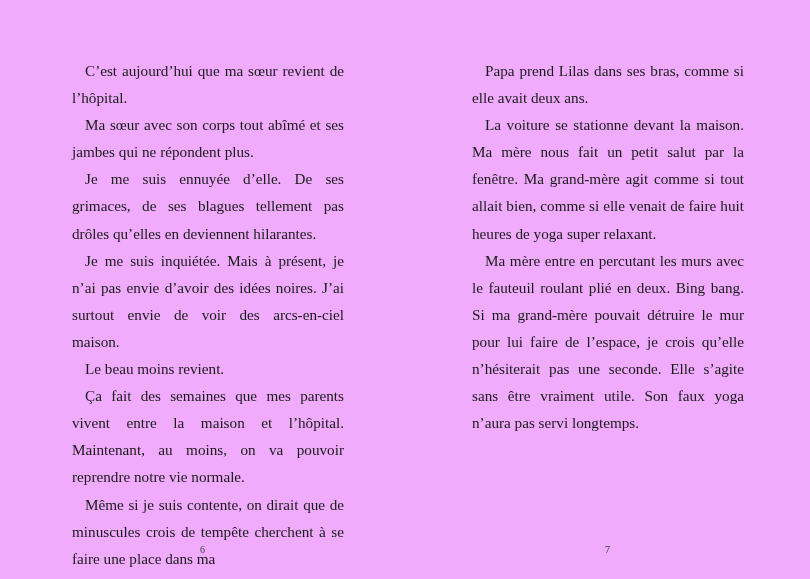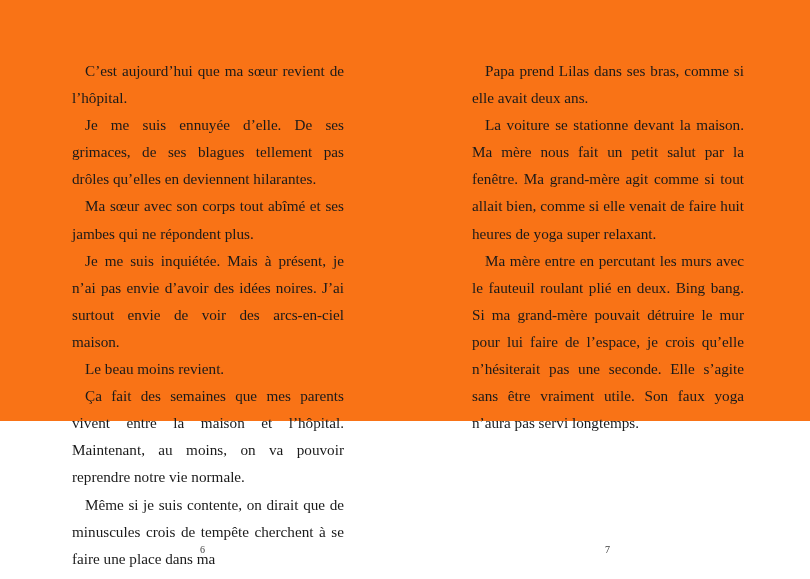--- a/index.html
+++ b/index.html
@@ -13,22 +13,22 @@
     height: 579px;
     overflow: hidden;
     font-family: "Liberation Serif", "DejaVu Serif", serif;
     color: #1a1a1a;
     -webkit-font-smoothing: antialiased;
   }
 
   .spread {
     position: relative;
     width: 810px;
-    height: 421px;
-    background: #f97316;
+    height: 579px;
+    background: #f0abfc;
     box-sizing: border-box;
   }
 
   .page {
     position: absolute;
     top: 0;
     height: 579px;
     box-sizing: border-box;
   }
 
@@ -76,22 +76,22 @@
   .page-right .folio { left: 0; }
 </style>
 </head>
 <body>
 
 <div class="spread">
 
   <div class="page page-left">
     <div class="text-column">
       <p>C’est aujourd’hui que ma sœur revient de l’hôpital.</p>
+      <p>Ma sœur avec son corps tout abîmé et ses jambes qui ne répondent plus.</p>
       <p>Je me suis ennuyée d’elle. De ses grimaces, de ses blagues tellement pas drôles qu’elles en deviennent hilarantes.</p>
-      <p>Ma sœur avec son corps tout abîmé et ses jambes qui ne répondent plus.</p>
       <p>Je me suis inquiétée. Mais à présent, je n’ai pas envie d’avoir des idées noires. J’ai surtout envie de voir des arcs-en-ciel maison.</p>
       <p>Le beau moins revient.</p>
       <p>Ça fait des semaines que mes parents vivent entre la maison et l’hôpital. Maintenant, au moins, on va pouvoir reprendre notre vie normale.</p>
       <p>Même si je suis contente, on dirait que de minuscules crois de tempête cherchent à se faire une place dans ma</p>
     </div>
     <div class="folio">6</div>
   </div>
 
   <div class="page page-right">
     <div class="text-column">

